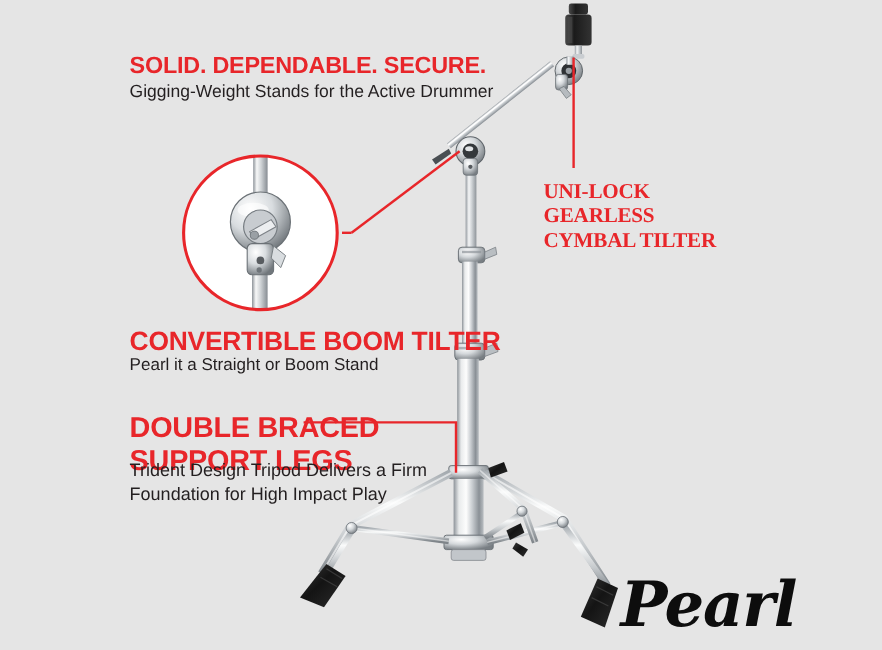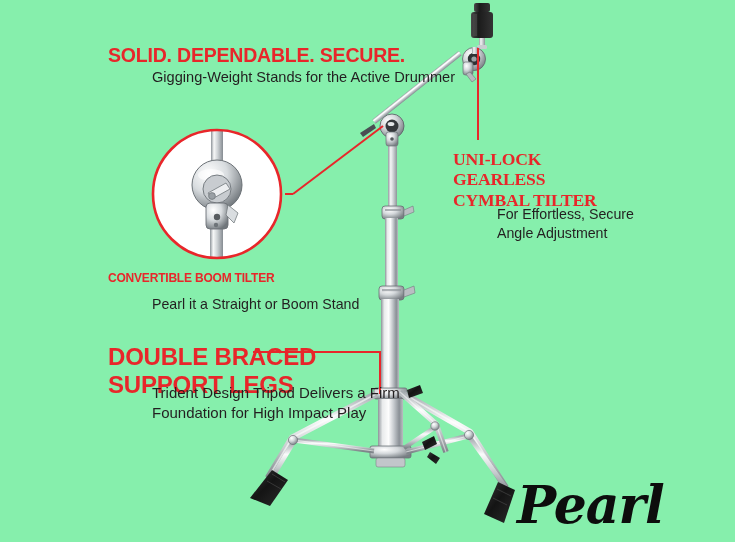--- a/index.html
+++ b/index.html
@@ -7,49 +7,48 @@
     padding: 0;
     background: #ffffff;
   }
   body {
     font-family: "Liberation Sans", sans-serif;
   }
   #page {
     position: relative;
     width: 735px;
     height: 542px;
-    background: #86efac;
+    background: #e5e5e5;
     overflow: hidden;
   }
 
   
   .callout { position: absolute; }
 
   .head-red {
     color: #e8262a;
     font-weight: bold;
     letter-spacing: -0.2px;
     line-height: 1.16;
     white-space: pre-line;
   }
   .sub-dark {
     color: #231f20;
     font-weight: normal;
     line-height: 1.32;
     white-space: pre-line;
-    margin-left: 44px;
   }
 
   #hero-heading      { left: 108px; top: 44px;  font-size: 19.5px; }
   #hero-sub          { left: 108px; top: 68px;  font-size: 14.6px; }
 
   #unilock-heading   { left: 453px; top: 149px; font-size: 17.6px; font-family: Liberation Serif, serif; }
   #unilock-sub       { left: 453px; top: 205px; font-size: 14.2px; }
 
-  #boomtilter-heading{ left: 108px; top: 272px; font-size: 12px; }
+  #boomtilter-heading{ left: 108px; top: 272px; font-size: 22px; }
   #boomtilter-sub    { left: 108px; top: 295px; font-size: 14.2px; }
 
   #legs-heading      { left: 108px; top: 343px; font-size: 24px; }
   #legs-sub          { left: 108px; top: 383px; font-size: 15px; }
 
   
   #leaders {
     position: absolute;
     left: 0; top: 0;
     width: 735px; height: 542px;
@@ -299,22 +298,20 @@
 
     <path d="M253 352 L380 352 L380 394" stroke="#e8262a" stroke-width="2" fill="none"></path>
   </svg>
 
   <div class="callout head-red" id="hero-heading">SOLID. DEPENDABLE. SECURE.</div>
   <div class="callout sub-dark" id="hero-sub">Gigging-Weight Stands for the Active Drummer</div>
 
   <div class="callout head-red" id="unilock-heading">UNI-LOCK
 GEARLESS
 CYMBAL TILTER</div>
-  <div class="callout sub-dark" id="unilock-sub">For Effortless, Secure
-Angle Adjustment</div>
 
   <div class="callout head-red" id="boomtilter-heading">CONVERTIBLE BOOM TILTER</div>
   <div class="callout sub-dark" id="boomtilter-sub">Pearl it a Straight or Boom Stand</div>
 
   <div class="callout head-red" id="legs-heading">DOUBLE BRACED
 SUPPORT LEGS</div>
   <div class="callout sub-dark" id="legs-sub">Trident Design Tripod Delivers a Firm
 Foundation for High Impact Play</div>
 
   <div id="brand-logo">

